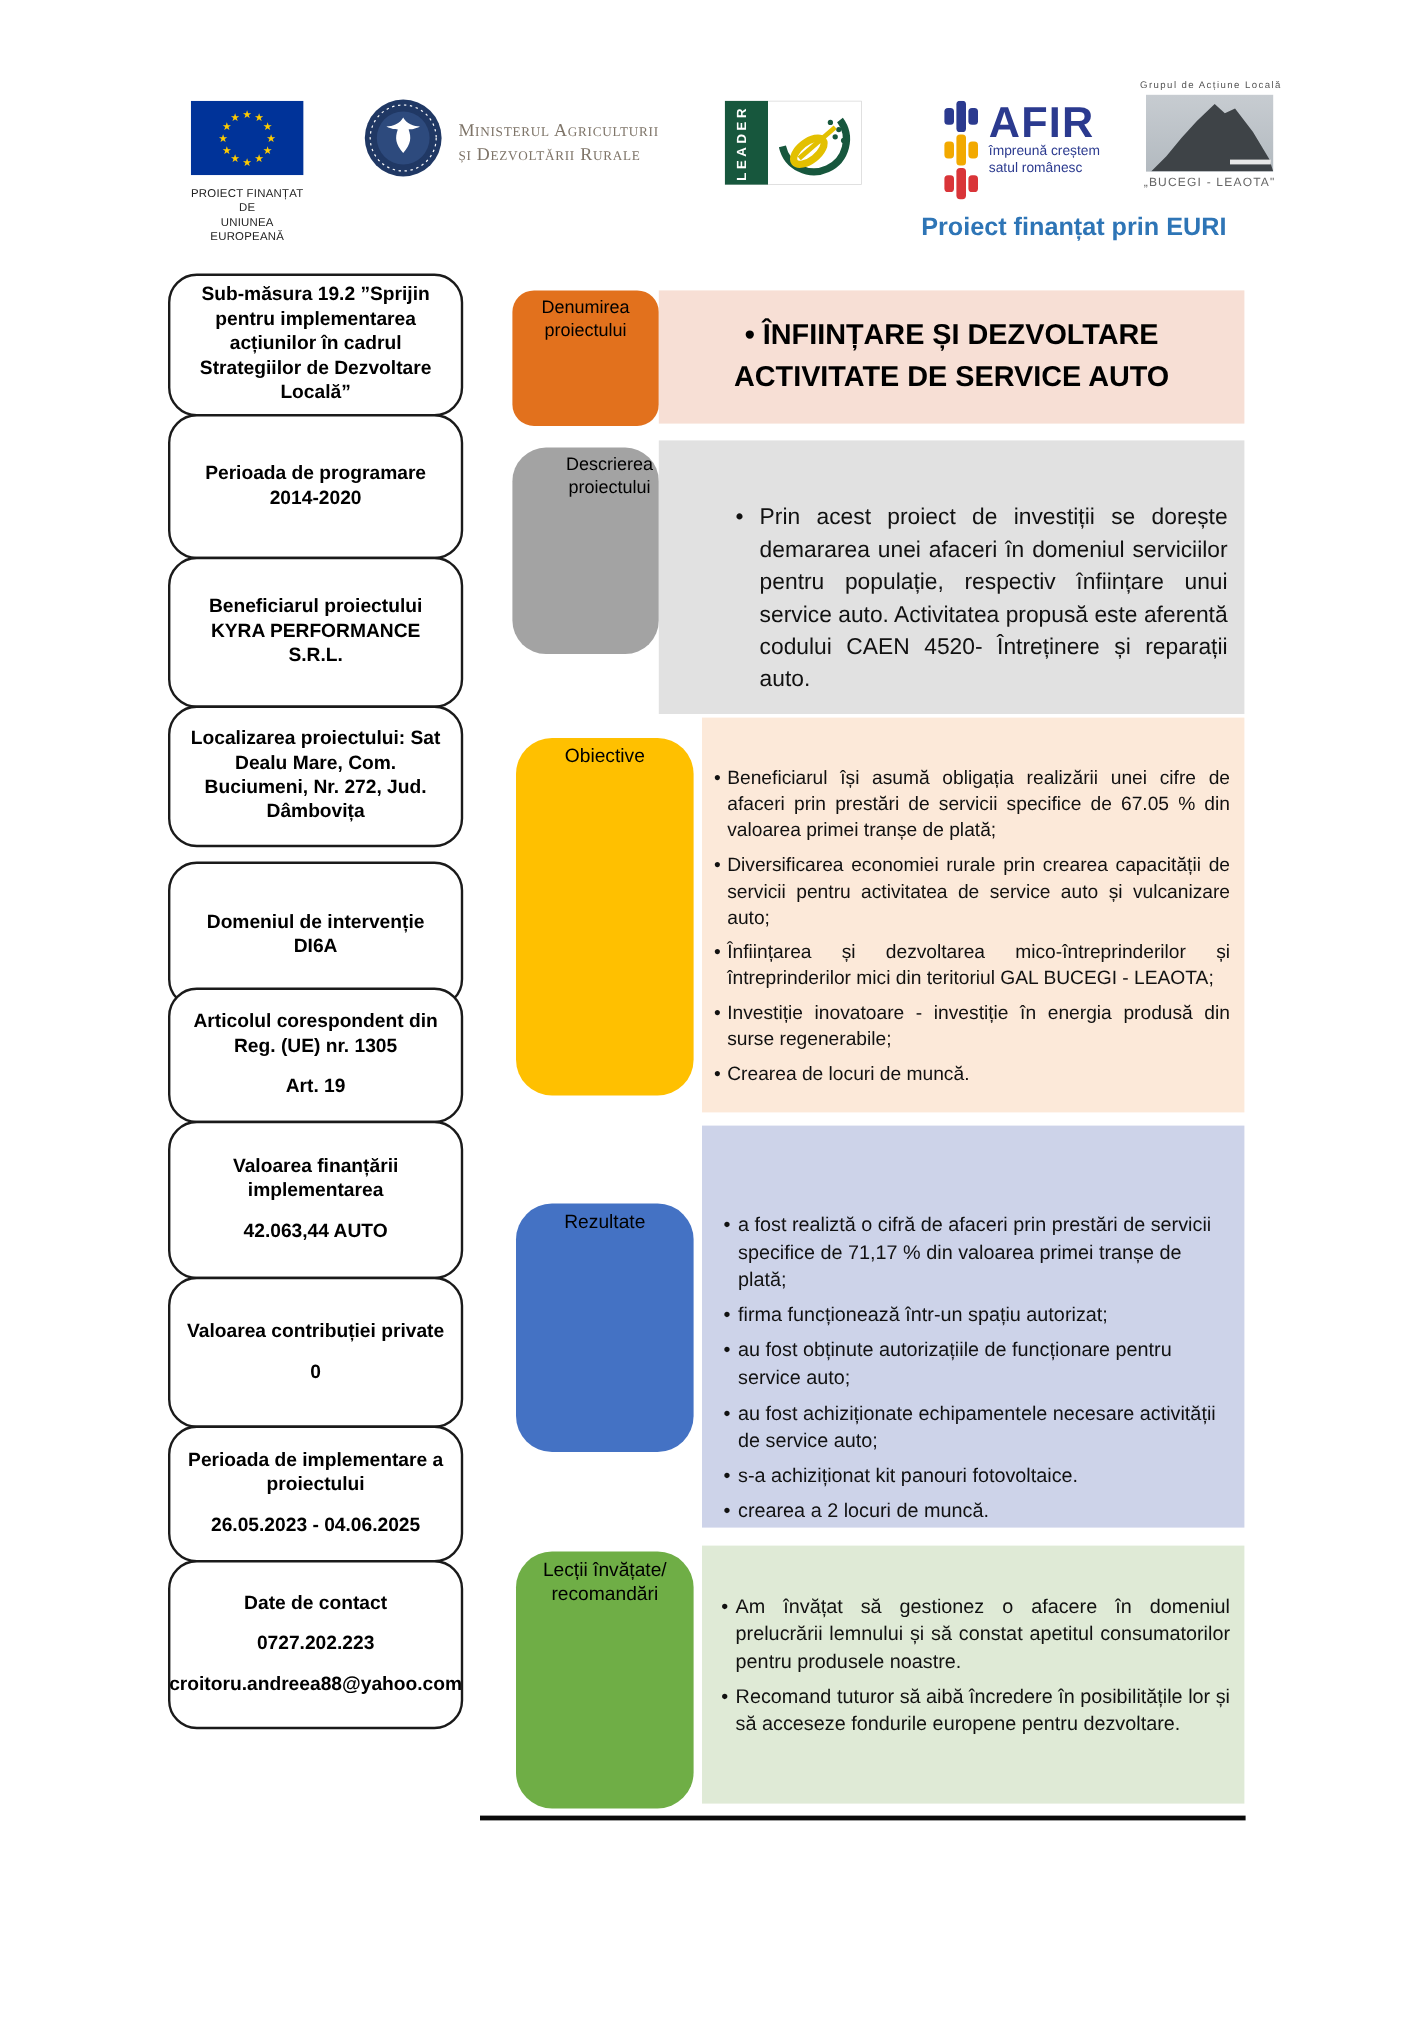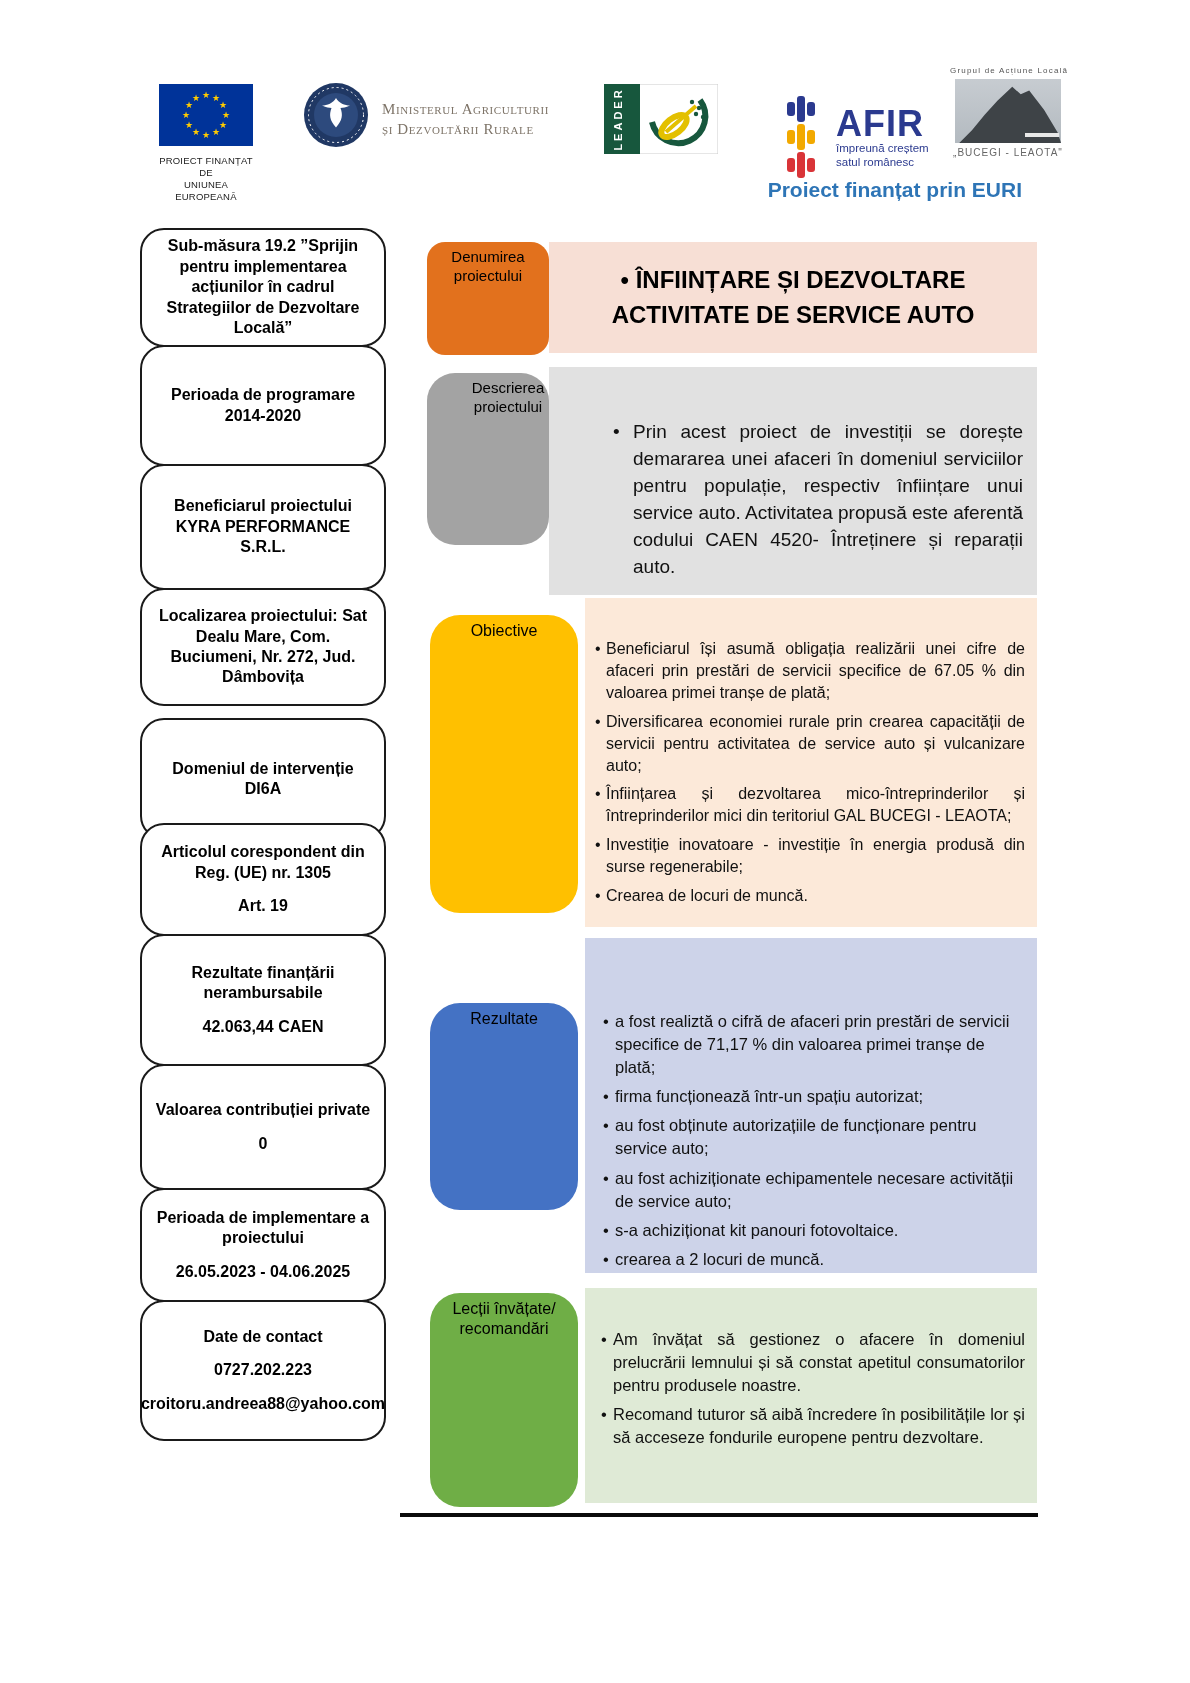--- a/index.html
+++ b/index.html
@@ -9,21 +9,21 @@
     overflow:hidden;
   }
   
   .logo-strip{position:absolute;left:0;top:0;width:1190px;height:220px;}
   .eu-block{position:absolute;left:156px;top:84px;width:100px;text-align:center;}
   .eu-caption{margin-top:5px;font-size:9.5px;line-height:1.25;color:#222;letter-spacing:.2px;}
   .gov-block{position:absolute;left:303px;top:82px;}
   .ministry{position:absolute;left:382px;top:99px;font-family:"Liberation Serif","DejaVu Serif",serif;
     font-variant:small-caps;font-size:15px;line-height:1.35;color:#7e7468;letter-spacing:.6px;}
   .leader-block{position:absolute;left:604px;top:84px;}
-  .afir-block{position:absolute;left:786px;top:96px;display:flex;gap:20px;align-items:center;}
+  .afir-block{position:absolute;left:786px;top:84px;display:flex;gap:8px;align-items:flex-start;}
   .afir-text{display:flex;flex-direction:column;}
   .afir-name{font-size:36px;font-weight:bold;color:#2b3a8f;line-height:1.0;letter-spacing:1px;}
   .afir-tag{font-size:11.5px;color:#2b3a8f;line-height:1.2;}
   .gal-block{position:absolute;left:950px;top:66px;width:116px;text-align:center;}
   .gal-top{font-size:8px;color:#555;letter-spacing:1.2px;white-space:nowrap;}
   .gal-photo{margin:4px auto 0;width:106px;height:64px;background:linear-gradient(#c7ccd1,#b3bac0);position:relative;overflow:hidden;}
   .gal-mountain{position:absolute;left:0;bottom:0;width:100%;height:100%;background:#3e4347;
     clip-path:polygon(4% 100%,16% 80%,28% 56%,40% 34%,54% 12%,62% 24%,70% 18%,84% 48%,97% 84%,100% 100%);}
   .gal-photo-strip{position:absolute;right:2px;bottom:6px;width:34px;height:4px;background:#e8e8e8;}
   .gal-bottom{margin-top:4px;font-size:10px;color:#666;letter-spacing:1px;white-space:nowrap;}
@@ -183,22 +183,22 @@
       <div class="lline">Localizarea proiectului:  Sat Dealu Mare, Com. Buciumeni, Nr. 272, Jud. Dâmbovița</div>
     </div>
     <div class="lbox" style="top:718px;height:122px;">
       <div class="lline">Domeniul de intervenție DI6A</div>
     </div>
     <div class="lbox" style="top:823px;height:113px;">
       <div class="lline">Articolul corespondent din Reg. (UE) nr. 1305</div>
       <div class="lline">Art. 19</div>
     </div>
     <div class="lbox" style="top:934px;height:132px;">
-      <div class="lline">Rezultate finanțării nerambursabile</div>
-      <div class="lline">42.063,44 CAEN</div>
+      <div class="lline">Valoarea finanțării implementarea</div>
+      <div class="lline">42.063,44 AUTO</div>
     </div>
     <div class="lbox" style="top:1064px;height:126px;">
       <div class="lline">Valoarea contribuției private</div>
       <div class="lline">0</div>
     </div>
     <div class="lbox" style="top:1188px;height:114px;">
       <div class="lline">Perioada de implementare a proiectului</div>
       <div class="lline">26.05.2023 - 04.06.2025</div>
     </div>
     <div class="lbox" style="top:1300px;height:141px;">

